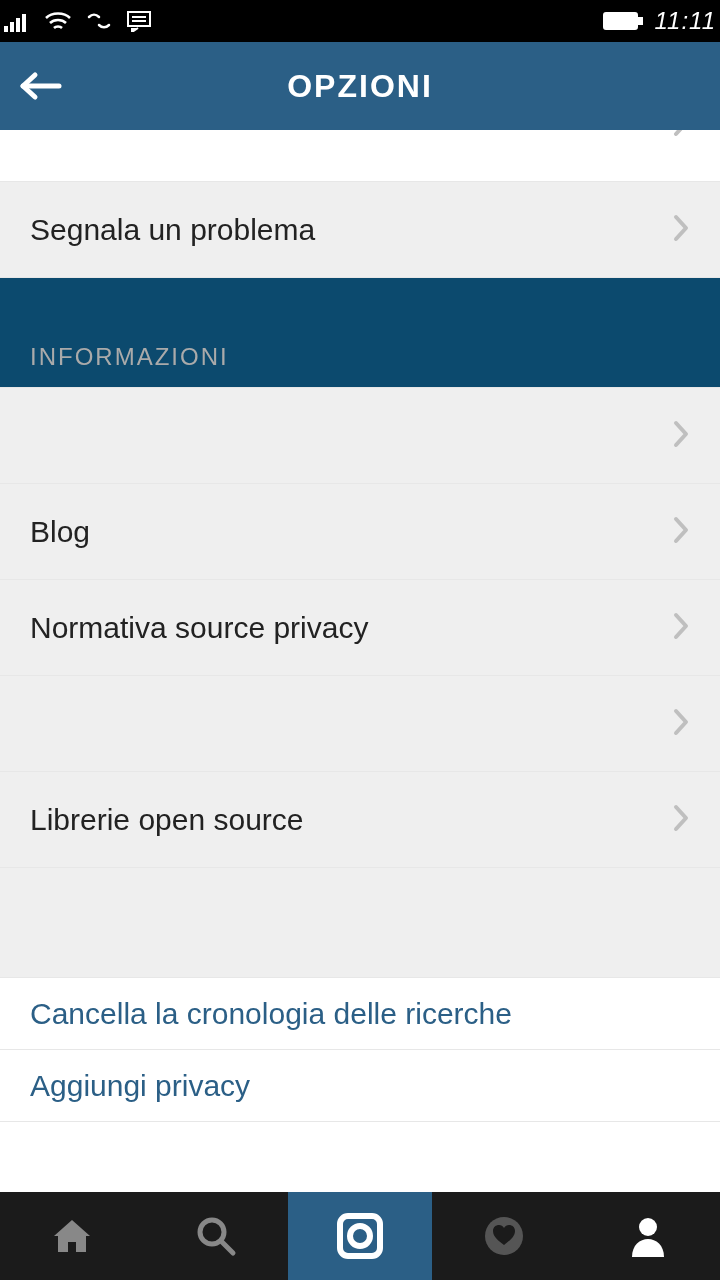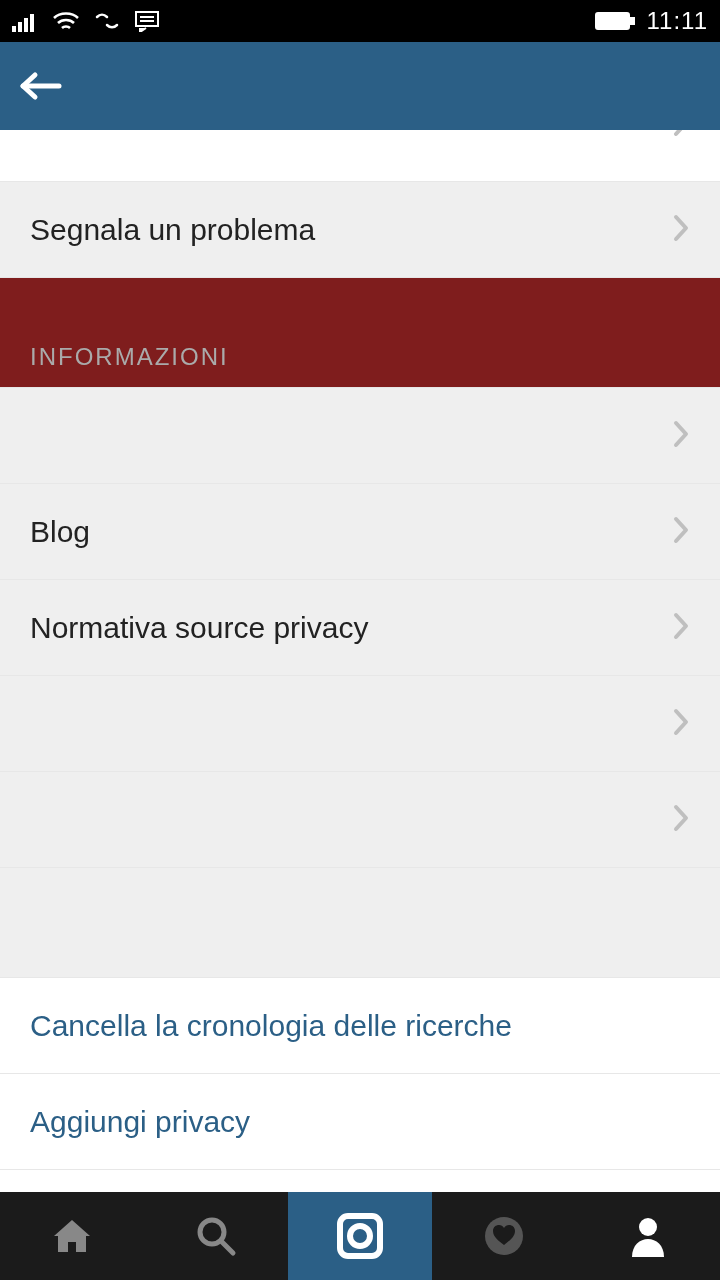--- a/index.html
+++ b/index.html
@@ -1,35 +1,35 @@
 <!DOCTYPE html>
 <html><head>
 <meta charset="utf-8">
 <style>
 * { margin: 0; padding: 0; box-sizing: border-box; }
 html, body { width: 720px; height: 1280px; font-family: "Segoe UI", sans-serif; background: #000; overflow: hidden; }
 
-.status-bar { height: 42px; background: #000; color: #fff; display: flex; align-items: center; padding: 0 12px; }
+.status-bar { height: 42px; background: #000; color: #fff; display: flex; align-items: center; padding: 0 4px; font-style: italic; }
 .status-left { display: flex; align-items: center; gap: 14px; }
 .status-right { margin-left: auto; display: flex; align-items: center; gap: 12px; }
 .status-bar svg { display: block; }
 .clock { font-size: 24px; font-weight: 300; letter-spacing: 1px; }
 
 .header { height: 88px; background: #2b5f86; display: flex; align-items: center; position: relative; }
 .back-btn { width: 80px; height: 100%; display: flex; align-items: center; justify-content: center; cursor: pointer; }
 .header-title { position: absolute; left: 0; right: 0; text-align: center; color: #fff; font-size: 32px; font-weight: 600; letter-spacing: 2px; pointer-events: none; }
 
 .content { height: 1062px; background: #efefef; overflow: hidden; }
 .list-item { display: flex; align-items: center; height: 96px; padding: 4px 30px; border-bottom: 1px solid #e7e7e7; cursor: pointer; }
 .list-item .label { font-size: 30px; color: #222; font-weight: 400; }
 .list-item .chev { margin-left: auto; color: #bfbfbf; }
-.section-header { height: 110px; display: flex; align-items: flex-end; padding: 0 30px 16px; border-bottom: 1px solid #e7e7e7; background: #7f1d1d; }
+.section-header { height: 110px; display: flex; align-items: flex-end; padding: 0 30px 16px; border-bottom: 1px solid #e7e7e7; background: #0c4a6e; }
 .section-header .label { font-size: 24px; color: #aaa; letter-spacing: 2px; font-weight: 400; }
 .spacer { height: 110px; background: #efefef; border-bottom: 1px solid #e7e7e7; }
-.action-item { display: flex; align-items: center; height: 96px; padding: 0 30px; border-bottom: 1px solid #e7e7e7; background: #fff; cursor: pointer; }
+.action-item { display: flex; align-items: center; height: 72px; padding: 0 30px; border-bottom: 1px solid #e7e7e7; background: #fff; cursor: pointer; }
 .action-item .label { font-size: 30px; color: #2b5f86; font-weight: 400; }
 
 .cutoff-item { height: 52px; padding: 0 30px; border-bottom: 1px solid #e7e7e7; background: #fff; display: flex; align-items: flex-start; overflow: hidden; cursor: pointer; }
 .cutoff-item .label { font-size: 30px; color: #222; margin-top: -30px; }
 .cutoff-item .chev { margin-left: auto; color: #bfbfbf; margin-top: -22px; }
 
 .bottom-nav { height: 88px; background: #1b1b1b; display: flex; }
 .nav-item { flex: 1; display: flex; align-items: center; justify-content: center; cursor: pointer; }
 .nav-item.active { background: #2b5f86; }
 .nav-item svg { display: block; }
@@ -82,20 +82,21 @@
   </div>
 </div>
 
 <div class="header">
   <div class="back-btn">
     <svg width="46" height="30" viewBox="0 0 46 30" fill="none" stroke="#fff" stroke-width="5" stroke-linecap="round" stroke-linejoin="round">
         <line x1="6" y1="15" x2="42" y2="15"></line>
         <polyline points="18,4 6,15 18,26"></polyline>
       </svg>
   </div>
+  <div class="header-title">OPZIONI</div>
 </div>
 
 <div class="content">
 
   <div class="cutoff-item">
     <span class="label">Centro assistenza</span>
     <span class="chev">
       <svg width="18" height="30" viewBox="0 0 18 30" fill="none" stroke="currentColor" stroke-width="4" stroke-linecap="round" stroke-linejoin="round">
           <polyline points="4,4 14,15 4,26"></polyline>
         </svg>
@@ -143,20 +144,21 @@
 
   <div class="list-item">
     <span class="chev">
       <svg width="18" height="30" viewBox="0 0 18 30" fill="none" stroke="currentColor" stroke-width="4" stroke-linecap="round" stroke-linejoin="round">
           <polyline points="4,4 14,15 4,26"></polyline>
         </svg>
     </span>
   </div>
 
   <div class="list-item">
+    <span class="label">Librerie open source</span>
     <span class="chev">
       <svg width="18" height="30" viewBox="0 0 18 30" fill="none" stroke="currentColor" stroke-width="4" stroke-linecap="round" stroke-linejoin="round">
           <polyline points="4,4 14,15 4,26"></polyline>
         </svg>
     </span>
   </div>
 
   <div class="spacer"></div>
 
   <div class="action-item">

